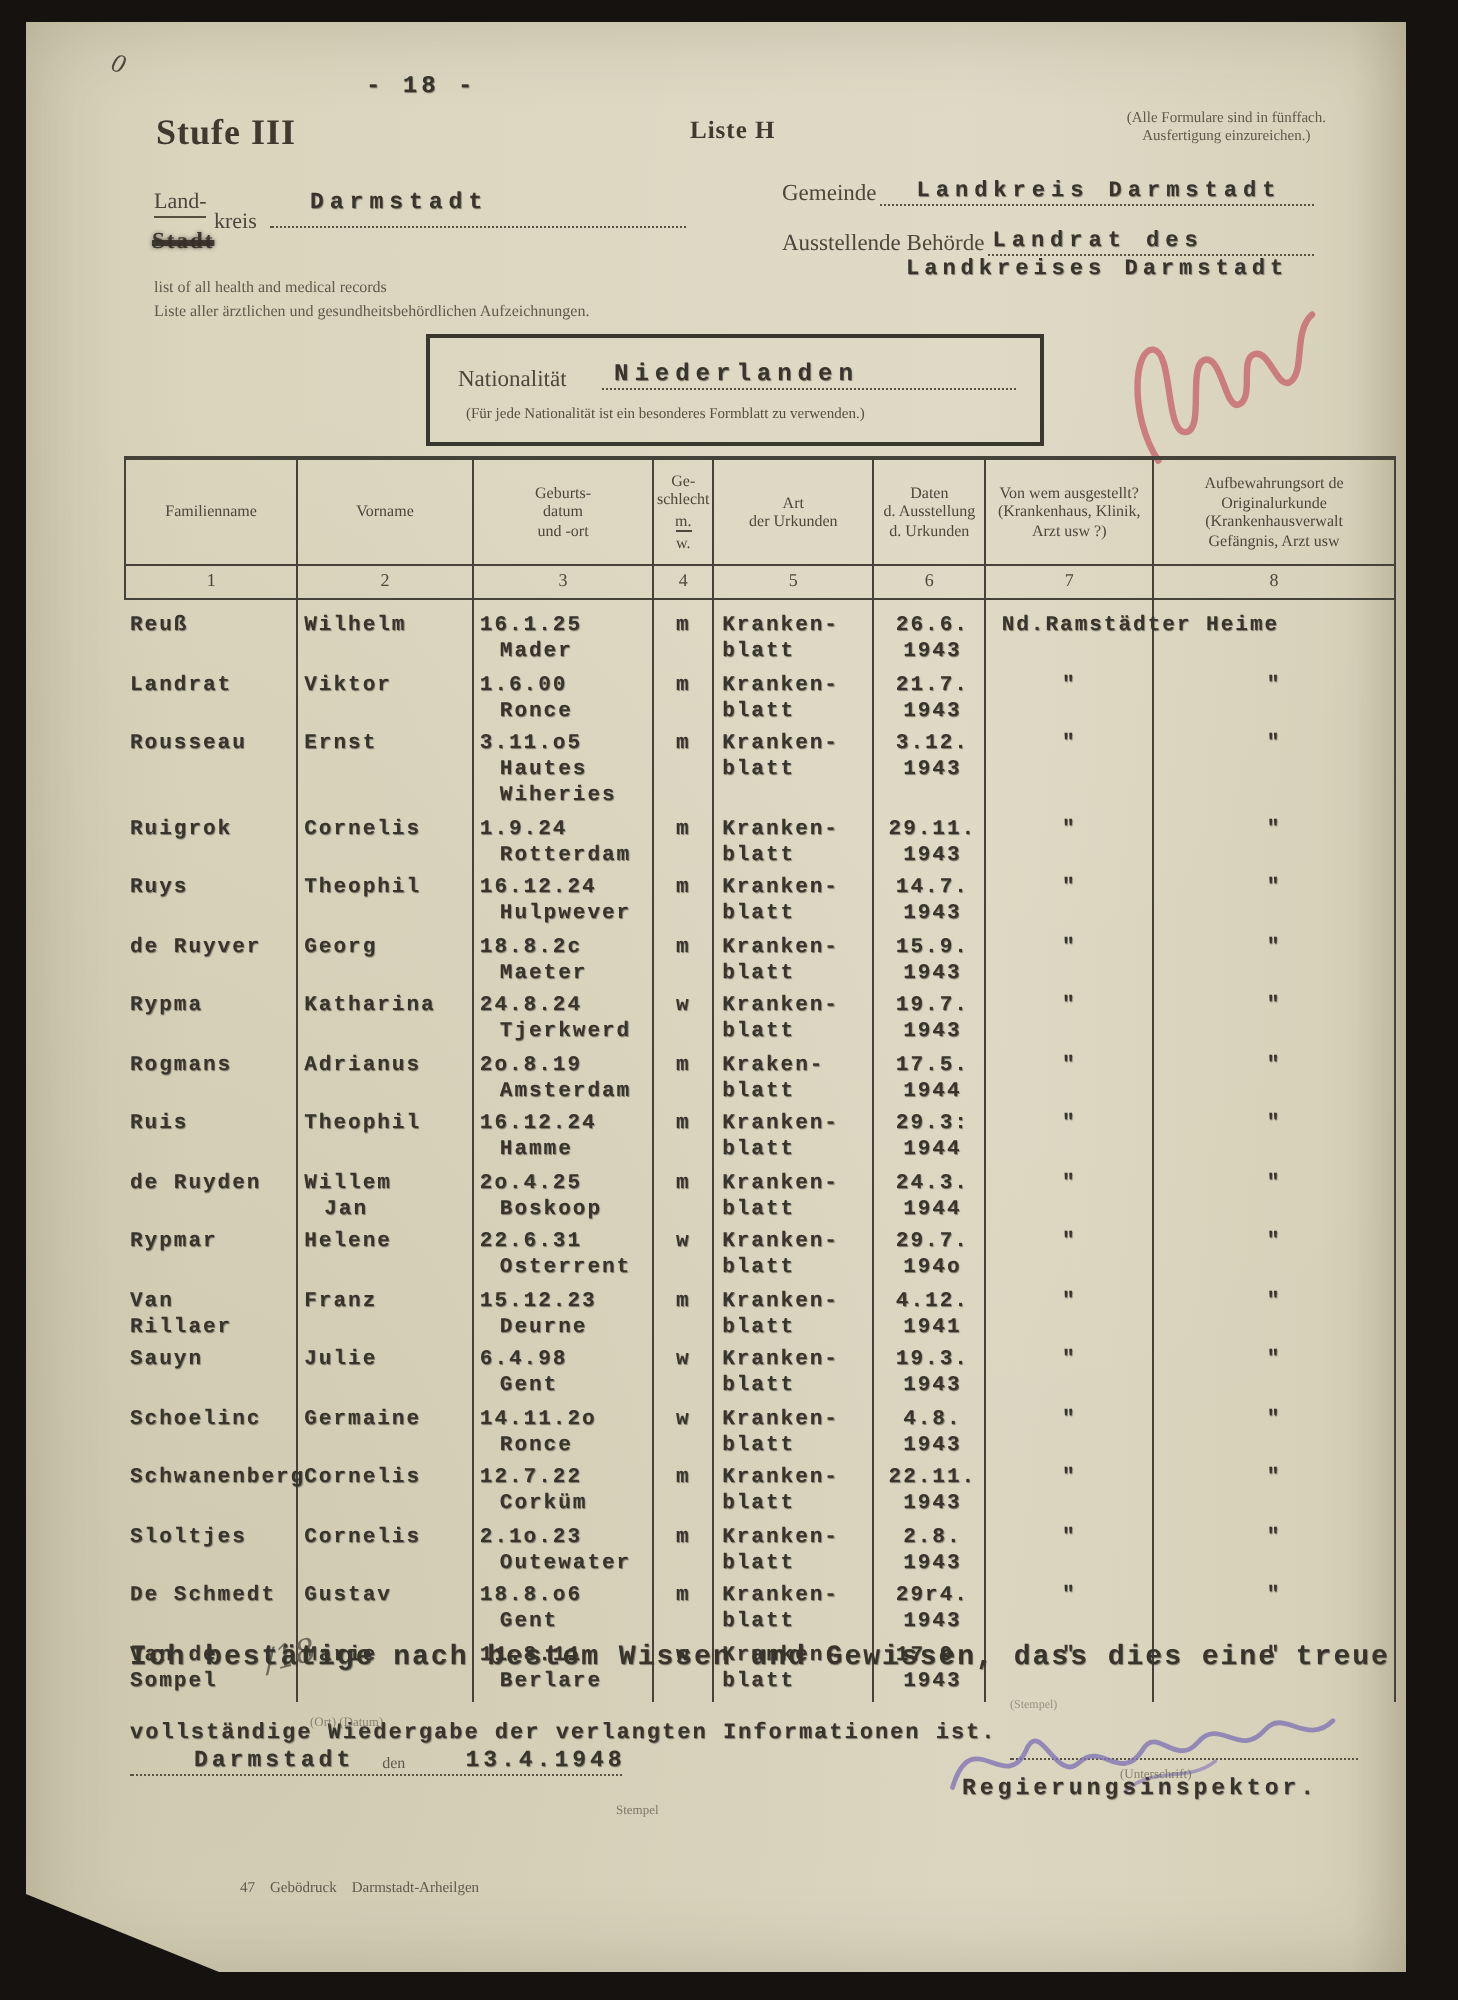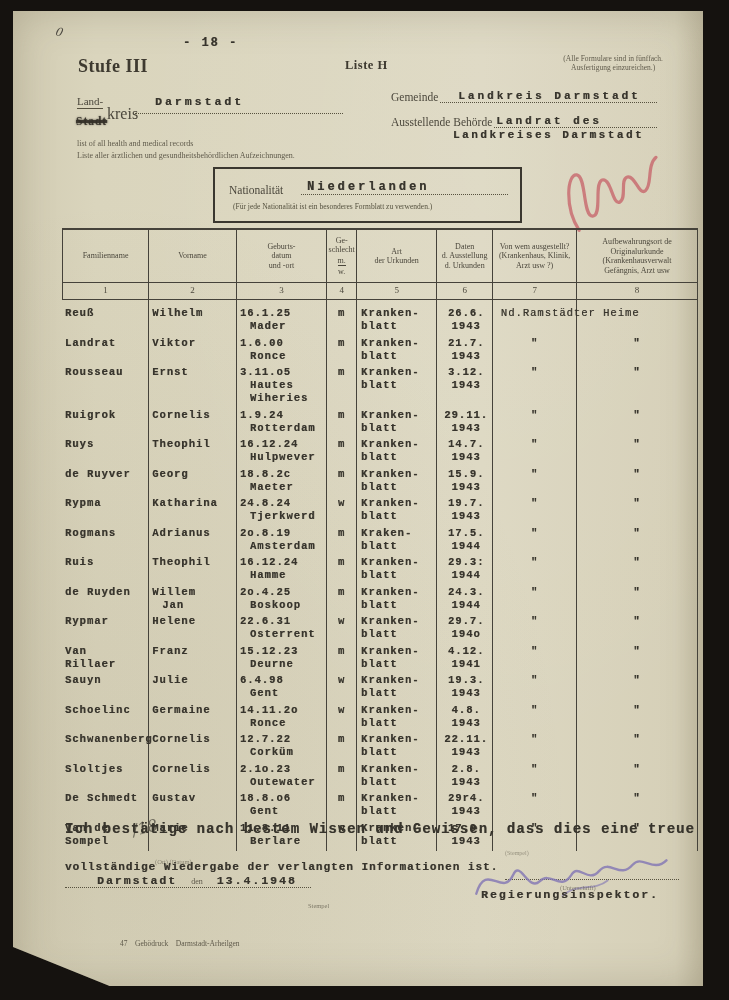--- a/index.html
+++ b/index.html
@@ -31,21 +31,21 @@
 
   .gemeinde-row{left:378px;top:79px;width:266px;display:flex;align-items:flex-end;}
   .gemeinde-row .lbl{font-size:11.5px;}
   .gemeinde-row .val{flex:1;margin-left:2px;padding-left:18px;font-size:11px;letter-spacing:3px;}
   .behoerde-row{left:378px;top:104px;width:266px;display:flex;align-items:flex-end;}
   .behoerde-row .lbl{font-size:11.5px;}
   .behoerde-row .val{flex:1;margin-left:2px;padding-left:2px;font-size:11px;letter-spacing:3px;}
   .behoerde2{left:440px;top:118px;font-size:11px;letter-spacing:2.5px;}
 
   .land-label{left:64px;top:84px;font-size:11px;border-bottom:1px solid #55503f;padding-bottom:1px;text-align:center;}
-  .kreis-label{left:94px;top:94px;font-size:16px;}
+  .kreis-label{left:94px;top:94px;font-size:11px;}
   .land-dots{left:122px;top:88px;width:208px;height:14px;}
   .landkreis-value{left:142px;top:84px;font-size:11.5px;letter-spacing:3px;}
   .stadt-struck{left:63px;top:104px;font-size:11.5px;font-weight:700;color:#3d3930;
     text-decoration:line-through 2.5px rgba(52,48,40,.9);filter:blur(.3px);letter-spacing:1px;
     text-shadow:0 0 2px rgba(52,48,40,.6);}
   .eng-note{left:64px;top:128px;font-size:8px;color:#5f5a4b;}
   .ger-note{left:64px;top:140px;font-size:8px;color:#5f5a4b;}
 
   .red-scribble{left:540px;top:133px;transform:rotate(-16deg);opacity:.8;}
 
@@ -75,34 +75,34 @@
   .ln{font-family:"Liberation Mono","DejaVu Sans Mono",monospace;font-weight:700;font-size:10.5px;
       line-height:13px;letter-spacing:1px;color:#37342c;white-space:nowrap;min-height:13px;
       text-shadow:.4px .4px .5px rgba(45,42,35,.55);}
   .c1 .ln,.c2 .ln,.c3 .ln{padding-left:3px;}
   .c5 .ln{padding-left:4px;}
   .c6 .ln{padding-left:3px;text-align:center;}
   .ind{padding-left:13px !important;}
   .c4{text-align:center;}
   .c7,.c8{text-align:center;}
   .issuer-span{position:absolute;left:69%;top:7px;font-family:"Liberation Mono","DejaVu Sans Mono",monospace;
-      font-weight:400;font-size:10.5px;letter-spacing:1px;color:#37342c;white-space:nowrap;
+      font-weight:700;font-size:10.5px;letter-spacing:1px;color:#37342c;white-space:nowrap;
       text-shadow:.4px .4px .5px rgba(45,42,35,.55);}
   .pencil-note{position:absolute;left:11%;top:-4px;font-family:"DejaVu Serif",serif;font-style:italic;
       font-size:16px;color:#6e6a5c;transform:rotate(-14deg);}
 
   
   .cert1{left:52px;top:810px;font-size:14px;letter-spacing:1px;}
   .cert2{left:52px;top:850px;font-size:11px;letter-spacing:1px;}
   .ort-datum{left:142px;top:846px;font-size:6.5px;opacity:.65;}
   .stempel-hint{left:492px;top:838px;font-size:6px;opacity:.55;}
   .place-line{left:52px;top:858px;width:246px;height:18px;display:flex;align-items:flex-end;gap:14px;}
   .place-line .place{font-size:11.5px;letter-spacing:2px;margin-left:32px;}
   .place-line .den{font-size:8px;color:#5f5a4b;padding-bottom:1px;}
-  .place-line .date{font-size:11.5px;letter-spacing:2px;}
+  .place-line .date{font-size:11.5px;letter-spacing:2px;margin-left:16px;}
   .stempel{left:295px;top:890px;font-size:6.5px;opacity:.75;}
   .sig-line{left:492px;top:858px;width:174px;height:10px;}
   .signature{left:452px;top:832px;opacity:.9;transform:rotate(-4deg);}
   .unterschrift{left:547px;top:872px;font-size:6.5px;opacity:.7;}
   .inspektor{left:468px;top:877px;font-size:11.5px;letter-spacing:2px;}
   .print-note{left:107px;top:928px;font-size:7.5px;color:#5f5a4b;white-space:pre;}
 </style>
 </head>
 <body>
 

